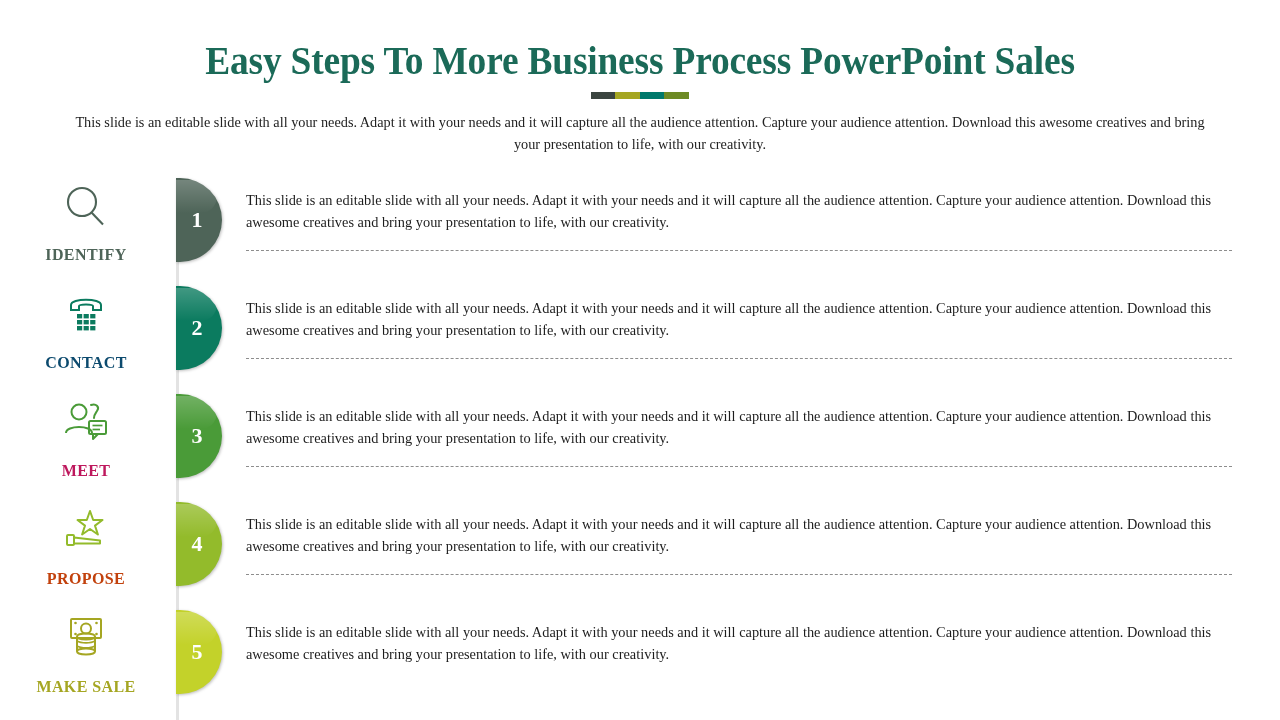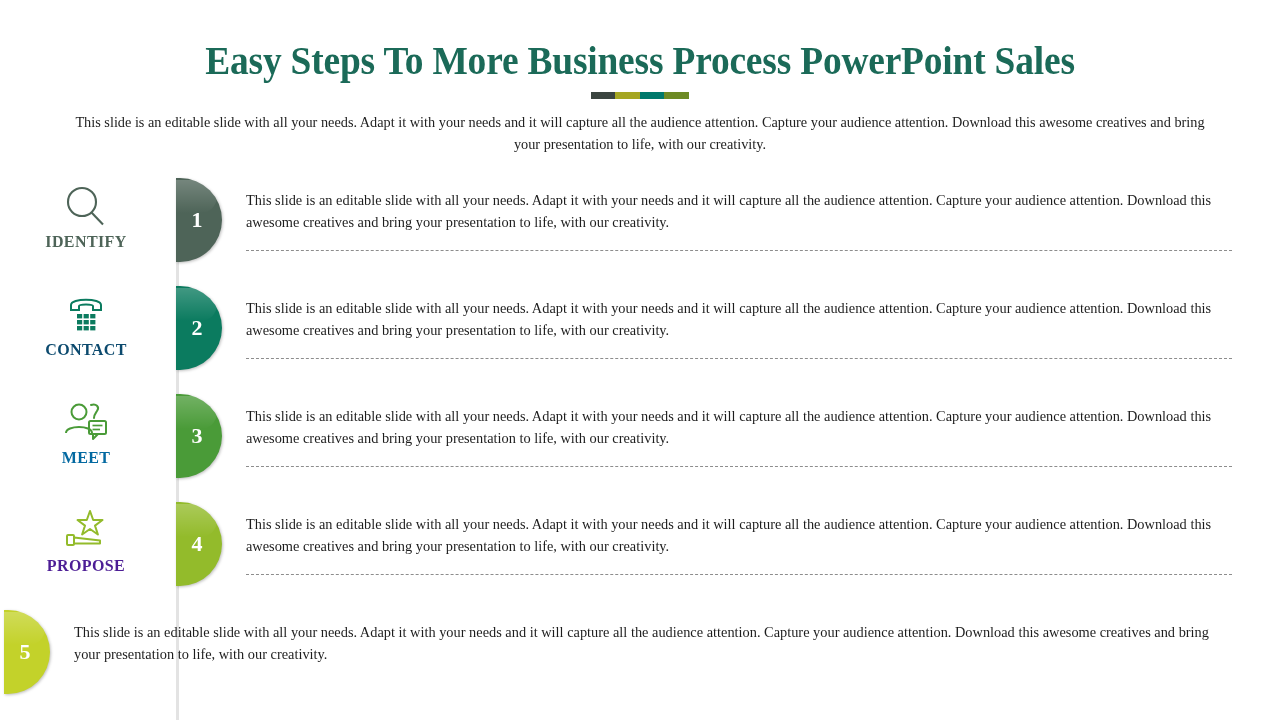--- a/index.html
+++ b/index.html
@@ -88,21 +88,21 @@
     box-sizing: border-box;
   }
   .step-icon {
     height: 44px;
     display: flex;
     align-items: center;
     justify-content: center;
   }
   .step-icon svg { display: block; }
   .step-label {
-    margin-top: 5px;
+    margin-top: 18px;
     font-family: "Liberation Serif", serif;
     font-weight: bold;
     font-size: 16px;
     letter-spacing: 0.4px;
   }
 
   
   .step-marker {
     flex: 0 0 46px;
     width: 46px;
@@ -229,52 +229,71 @@
         <svg width="46" height="42" viewBox="0 0 46 42" fill="none">
           <circle cx="16" cy="11" r="7.5" stroke="#4a9b38" stroke-width="2"></circle>
           <path d="M3 32 C3 24, 29 24, 29 32" stroke="#4a9b38" stroke-width="2" fill="none"></path>
           <path d="M28 4 C33 2, 37 6, 34 10 C32 13, 31 14, 31 17" stroke="#4a9b38" stroke-width="2" fill="none" stroke-linecap="round"></path>
           <rect x="26" y="20" width="17" height="13" rx="1.5" stroke="#4a9b38" stroke-width="2" fill="none"></rect>
           <path d="M30 33 L30 38 L35 33" stroke="#4a9b38" stroke-width="2" fill="none" stroke-linejoin="round"></path>
           <line x1="29.5" y1="24.5" x2="39.5" y2="24.5" stroke="#4a9b38" stroke-width="1.7"></line>
           <line x1="29.5" y1="28.5" x2="37" y2="28.5" stroke="#4a9b38" stroke-width="1.7"></line>
         </svg>
       </div>
-      <div class="step-label" style="color:#0369a1">MEET</div>
+      <div class="step-label" style="color:#be185d">MEET</div>
     </div>
     <div class="step-marker" style="background:#4a9b38">
       <span class="step-number">3</span>
     </div>
     <div class="step-content">
       <div class="step-text">This slide is an editable slide with all your needs. Adapt it with your needs and it will capture all the audience attention. Capture your audience attention. Download this awesome creatives and bring your presentation to life, with our creativity.</div>
       <div class="step-divider"></div>
     </div>
   </div>
 
   <div class="step-row">
     <div class="step-side">
       <div class="step-icon">
         <svg width="46" height="42" viewBox="0 0 46 42" fill="none">
           <path d="M27 2 L30.2 11 L39.5 11 L32 16.6 L34.9 25.5 L27 20 L19.1 25.5 L22 16.6 L14.5 11 L23.8 11 Z" stroke="#93bb2b" stroke-width="2" fill="none" stroke-linejoin="round"></path>
           <rect x="4" y="26" width="7" height="10" rx="1" stroke="#93bb2b" stroke-width="2" fill="none"></rect>
           <path d="M11 28.5 L37 31.5 L37 34.5 L11 34.5 Z" stroke="#93bb2b" stroke-width="2" fill="none" stroke-linejoin="round"></path>
         </svg>
       </div>
-      <div class="step-label" style="color:#4c1d95">PROPOSE</div>
+      <div class="step-label" style="color:#c2410c">PROPOSE</div>
     </div>
     <div class="step-marker" style="background:#93bb2b">
       <span class="step-number">4</span>
     </div>
     <div class="step-content">
       <div class="step-text">This slide is an editable slide with all your needs. Adapt it with your needs and it will capture all the audience attention. Capture your audience attention. Download this awesome creatives and bring your presentation to life, with our creativity.</div>
       <div class="step-divider"></div>
     </div>
   </div>
 
   <div class="step-row">
+    <div class="step-side">
+      <div class="step-icon">
+        <svg width="46" height="44" viewBox="0 0 46 44" fill="none">
+          <rect x="8" y="3" width="30" height="19" rx="1" stroke="#a5a622" stroke-width="2" fill="none"></rect>
+          <circle cx="23" cy="12.5" r="5" stroke="#a5a622" stroke-width="2" fill="none"></circle>
+          <circle cx="12.5" cy="7" r="1.3" fill="#a5a622"></circle>
+          <circle cx="33.5" cy="7" r="1.3" fill="#a5a622"></circle>
+          <circle cx="12.5" cy="18" r="1.3" fill="#a5a622"></circle>
+          <circle cx="33.5" cy="18" r="1.3" fill="#a5a622"></circle>
+          <ellipse cx="23" cy="20.5" rx="9" ry="3" stroke="#a5a622" stroke-width="2" fill="none"></ellipse>
+          <path d="M14 20.5 L14 35.5" stroke="#a5a622" stroke-width="2"></path>
+          <path d="M32 20.5 L32 35.5" stroke="#a5a622" stroke-width="2"></path>
+          <ellipse cx="23" cy="35.5" rx="9" ry="3" stroke="#a5a622" stroke-width="2" fill="none"></ellipse>
+          <path d="M14 25 C18 27.5, 28 27.5, 32 25" stroke="#a5a622" stroke-width="1.6" fill="none"></path>
+          <path d="M14 30 C18 32.5, 28 32.5, 32 30" stroke="#a5a622" stroke-width="1.6" fill="none"></path>
+        </svg>
+      </div>
+      <div class="step-label" style="color:#a5a622">MAKE SALE</div>
+    </div>
     <div class="step-marker" style="background:#c3d22a">
       <span class="step-number">5</span>
     </div>
     <div class="step-content">
       <div class="step-text">This slide is an editable slide with all your needs. Adapt it with your needs and it will capture all the audience attention. Capture your audience attention. Download this awesome creatives and bring your presentation to life, with our creativity.</div>
       <div class="step-divider is-hidden"></div>
     </div>
   </div>
 
 </div>

